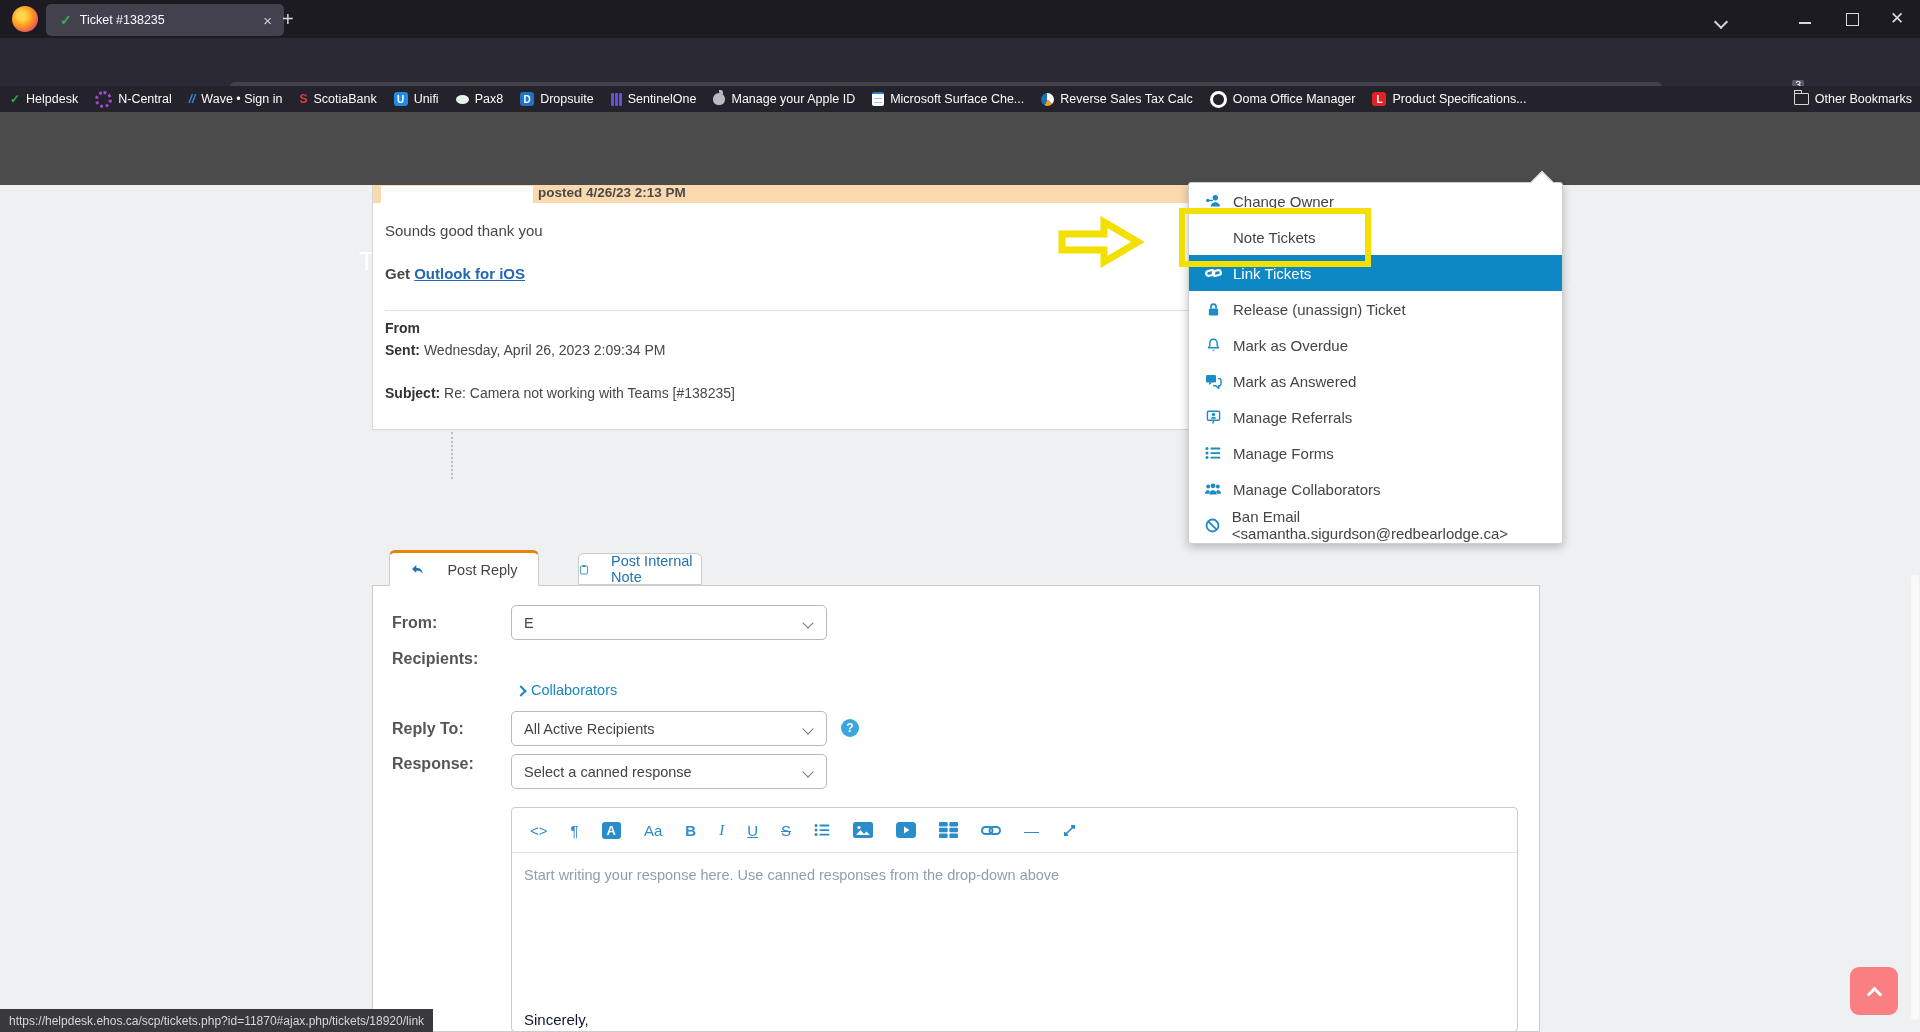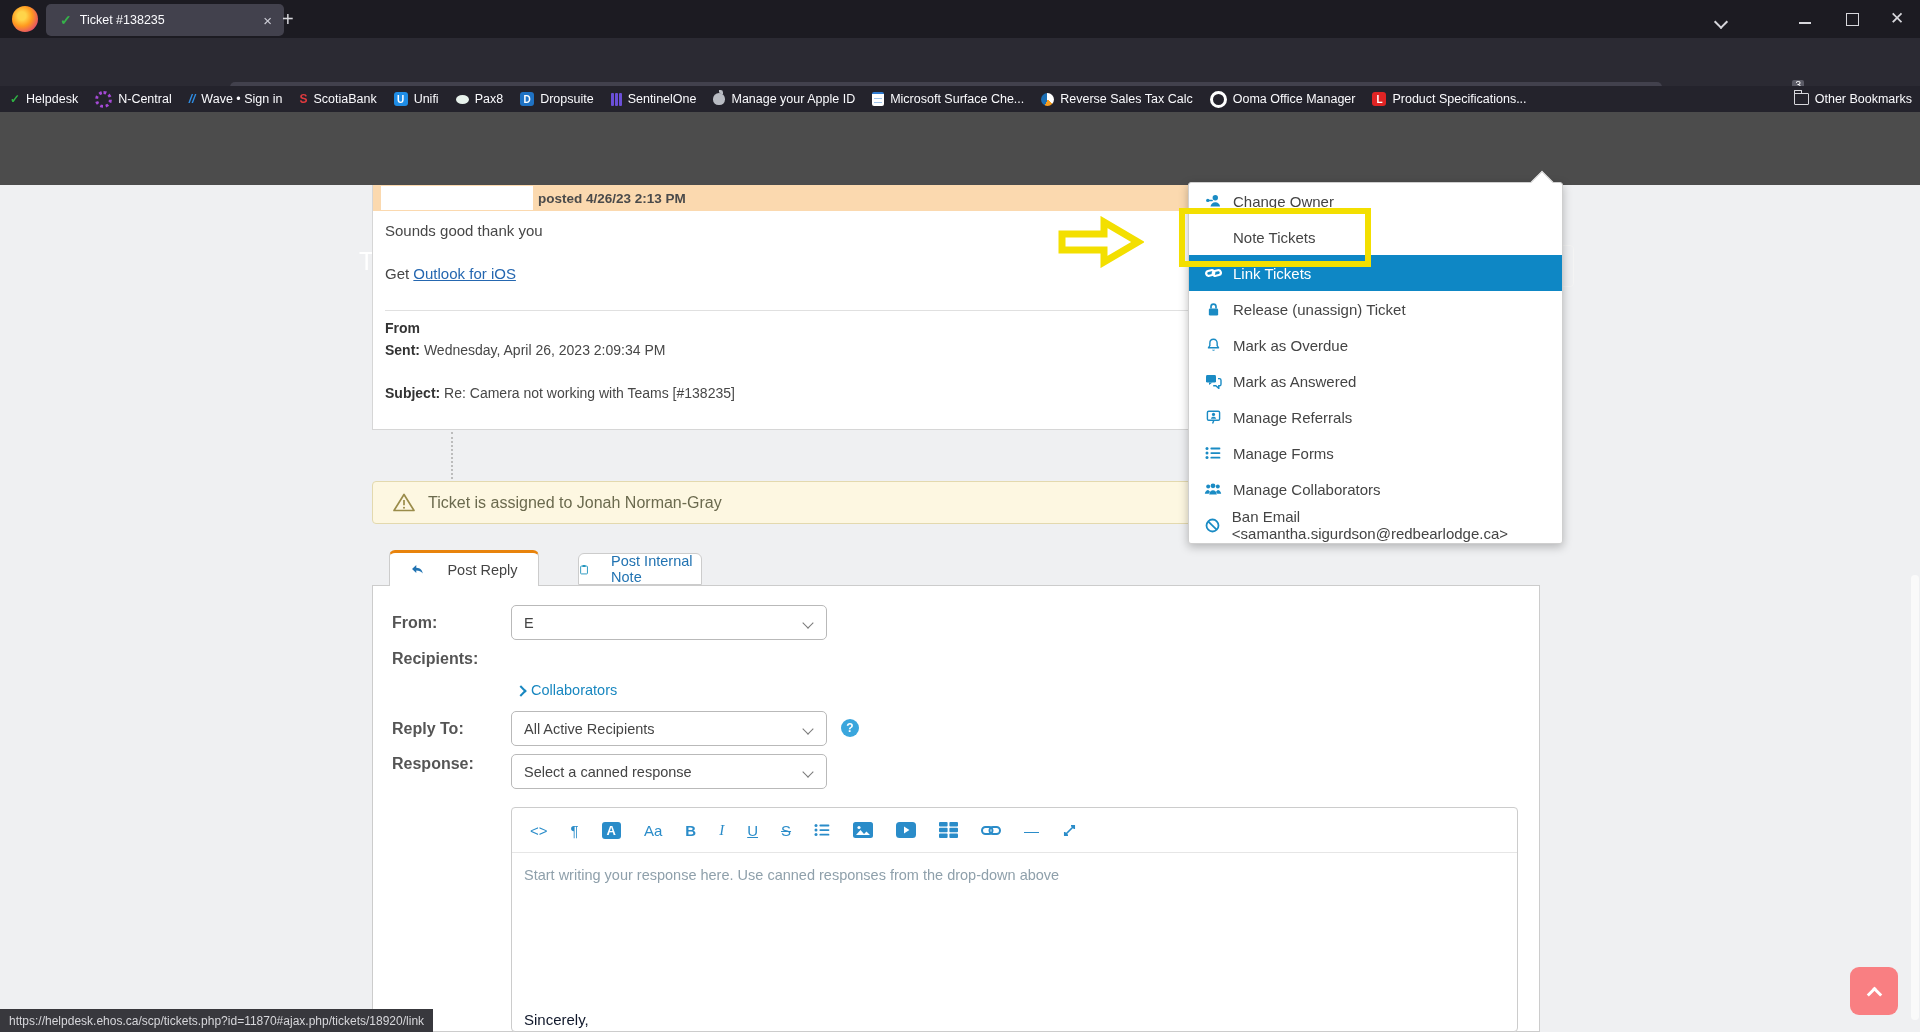--- a/index.html
+++ b/index.html
@@ -67,21 +67,21 @@
   .tbtn.single{width:56px;}
   .tbtn.split{width:86px;}
   .tbtn .tico{display:flex;width:46px;justify-content:center;}
   .tbtn .tdiv{width:1px;height:24px;background:#eee;}
   .tbtn .tchev{display:flex;width:38px;justify-content:center;}
   .tchev .chev{width:7px;height:7px;border-color:#fff;margin-top:-3px;}
   .dots{font-size:13px;letter-spacing:2px;font-weight:bold;}
 
   
   #thread{left:372px;top:185px;width:1168px;height:245px;background:#fff;border:1px solid #d6d6d6;border-top:none;box-sizing:border-box;}
-  #posted{left:0;top:0;width:100%;height:26px;background:#fbd9af;display:flex;align-items:center;box-sizing:border-box;}
+  #posted{left:0;top:0;width:100%;height:18px;background:#fbd9af;display:flex;align-items:flex-start;box-sizing:border-box;}
   #posted .redact{position:absolute;left:8px;top:1px;width:152px;height:24px;background:#fff;}
   #posted .ptext{margin-left:165px;font-size:13.5px;font-weight:bold;color:#4a4a4a;}
   .msgtext{color:#474747;font-size:15px;}
   #hr1{left:12px;top:125px;width:1144px;height:1px;background:#e0e0e0;}
   .qline b{color:#333;}
   #connector{left:451px;top:432px;width:0;height:47px;border-left:2px dotted #bcbcbc;}
 
   
   #alert{left:372px;top:481px;width:1168px;height:43px;background:#fdf7e1;border:1px solid #e3d9ae;border-radius:4px;
          display:flex;align-items:center;box-sizing:border-box;color:#6b6a4e;font-size:16px;}
@@ -393,43 +393,33 @@
         </div>
       </div>
   </div>
 
   <div class="abs" id="thread">
     <div class="abs" id="posted">
       <span class="redact"></span>
       <span class="ptext"><span>posted</span> <span>4/26/23 2:13 PM</span></span>
     </div>
     <div class="abs msgtext" style="left:12px;top:37px;">Sounds good thank you</div>
-    <div class="abs msgtext" style="left:12px;top:80px;">
+    <div class="abs msgtext" style="left:12px;top:80px;font-weight:bold;">
       <span>Get </span><a class="link" href="#">Outlook for iOS</a>
     </div>
     <div class="abs" id="hr1"></div>
     <div class="abs msgtext qline" style="left:12px;top:133px;font-size:14px;line-height:21.5px;">
       <b>From</b><br>
       <b>Sent:</b><span> Wednesday, April 26, 2023 2:09:34 PM</span><br>
       <br>
       <b>Subject:</b><span> Re: Camera not working with Teams [#138235]</span>
     </div>
   </div>
   <div class="abs" id="connector"></div>
 
-  <div class="abs" id="alert">
-    <span class="warn">
-      <svg class="ic" width="22" height="19" viewBox="0 0 22 19">
-          <path d="M11 1.5L21 17.5H1z" stroke="#9a8c4a" stroke-width="1.7" fill="none" stroke-linejoin="round"></path>
-          <path d="M11 7v5.2" stroke="#9a8c4a" stroke-width="1.7"></path>
-          <circle cx="11" cy="14.8" r="1" fill="#9a8c4a"></circle>
-        </svg>
-    </span>
-    <span>Ticket is assigned to Jonah Norman-Gray</span>
-  </div>
 
   <div class="abs ftab" id="tab-reply">
     <svg class="ic" width="15" height="13" viewBox="0 0 16 16">
         <path d="M6.5 2.6L1.3 7.4l5.2 4.8V9.3c3.6 0 5.7 1 7.9 3.6-.5-4.2-2.7-6.8-7.9-7.1z" fill="#2173b2"></path>
       </svg>
     <span>Post Reply</span>
   </div>
   <div class="abs ftab" id="tab-note">
     <svg class="ic" width="13" height="15" viewBox="0 0 16 16">
         <rect x="2.6" y="2.6" width="10.8" height="12.4" rx="1.2" stroke="#2596be" stroke-width="1.5" fill="none"></rect>

